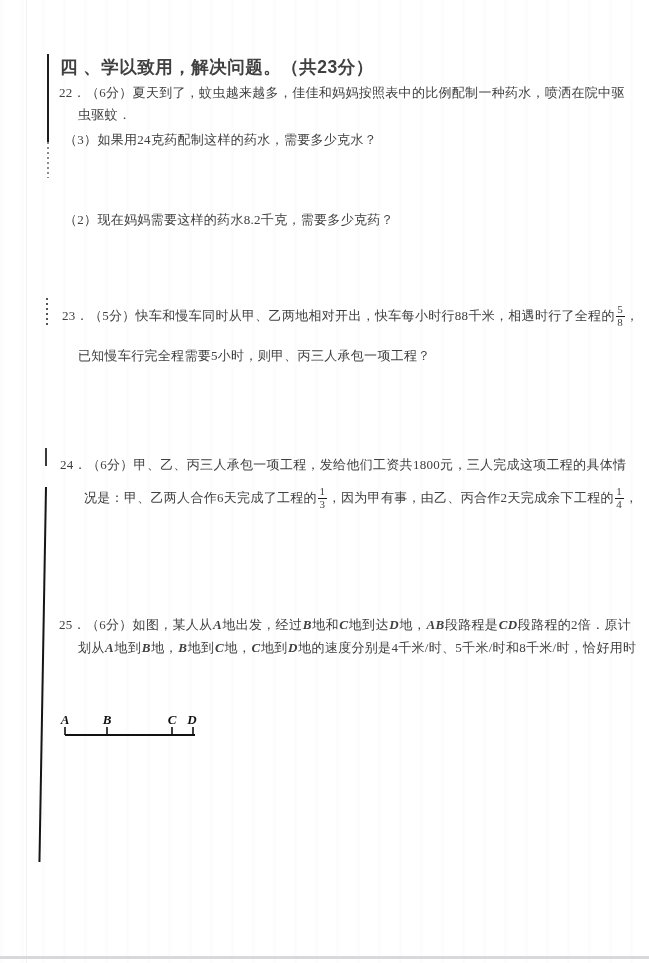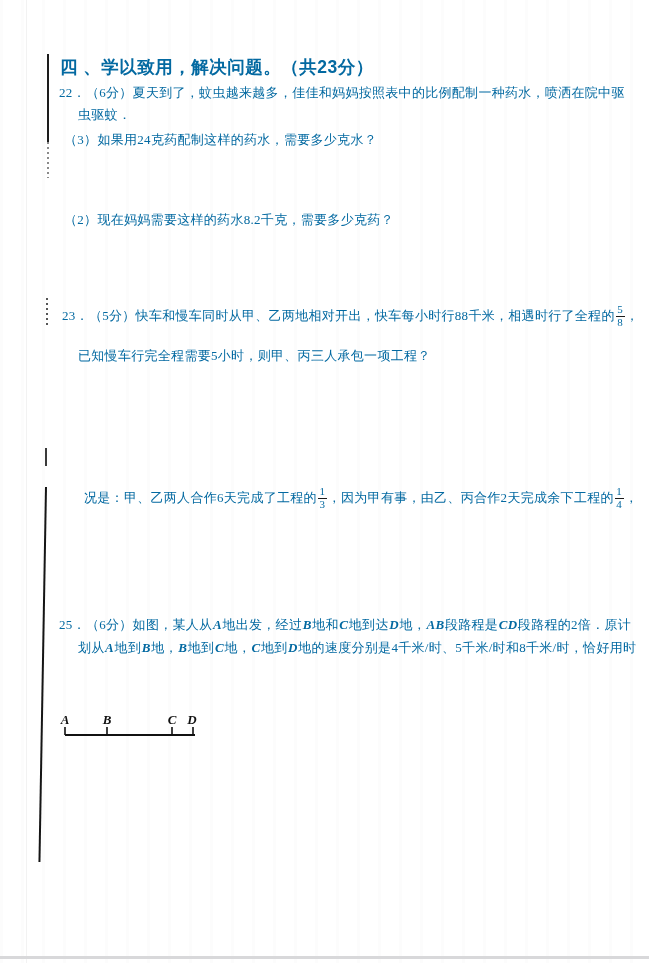--- a/index.html
+++ b/index.html
@@ -1,20 +1,20 @@
 <!DOCTYPE html>
 <html><head>
 <meta charset="utf-8">
 <style>
   html,body{margin:0;padding:0;background:#eee;}
   .page{
     position:relative;width:649px;height:963px;margin:0 auto;
     background:#fff;overflow:hidden;
     font-family:"Liberation Serif","DejaVu Serif",serif;
-    color:#0369a1;
+    color:#404040;
   }
   
   .page::before{
     content:"";position:absolute;inset:0;pointer-events:none;
     background:repeating-linear-gradient(90deg,rgba(0,0,0,0.012) 0 3px,rgba(0,0,0,0) 3px 21px);
   }
   .heading{
     position:absolute;left:60px;top:55px;
     font-family:"Liberation Sans","DejaVu Sans",sans-serif;
     font-weight:700;font-size:17.5px;white-space:nowrap;letter-spacing:.5px;
@@ -83,20 +83,21 @@
 
 
   <div class="line" style="left:64px;top:211px">（2）现在妈妈需要这样的药水8.2千克，需要多少克药？</div>
 
   <div class="line fracline" style="left:62px;top:297px">23．（5分）快车和慢车同时从甲、乙两地相对开出，快车每小时行88千米，相遇时行了全程的<span class="frac">
         <span class="num">5</span>
         <span class="den">8</span>
       </span>，</div>
   <div class="line" style="left:78px;top:347px">已知慢车行完全程需要5小时，则甲、丙三人承包一项工程？</div>
 
+  <div class="line" style="left:60px;top:456px">24．（6分）甲、乙、丙三人承包一项工程，发给他们工资共1800元，三人完成这项工程的具体情</div>
   <div class="line fracline" style="left:84px;top:479px">况是：甲、乙两人合作6天完成了工程的<span class="frac">
         <span class="num">1</span>
         <span class="den">3</span>
       </span>，因为甲有事，由乙、丙合作2天完成余下工程的<span class="frac">
         <span class="num">1</span>
         <span class="den">4</span>
       </span>，</div>
 
   <div class="line" style="left:59px;top:616px">25．（6分）如图，某人从<em class="var">A</em>地出发，经过<em class="var">B</em>地和<em class="var">C</em>地到达<em class="var">D</em>地，<em class="var">AB</em>段路程是<em class="var">CD</em>段路程的2倍．原计</div>
   <div class="line" style="left:78px;top:639px">划从<em class="var">A</em>地到<em class="var">B</em>地，<em class="var">B</em>地到<em class="var">C</em>地，<em class="var">C</em>地到<em class="var">D</em>地的速度分别是4千米/时、5千米/时和8千米/时，恰好用时</div>

